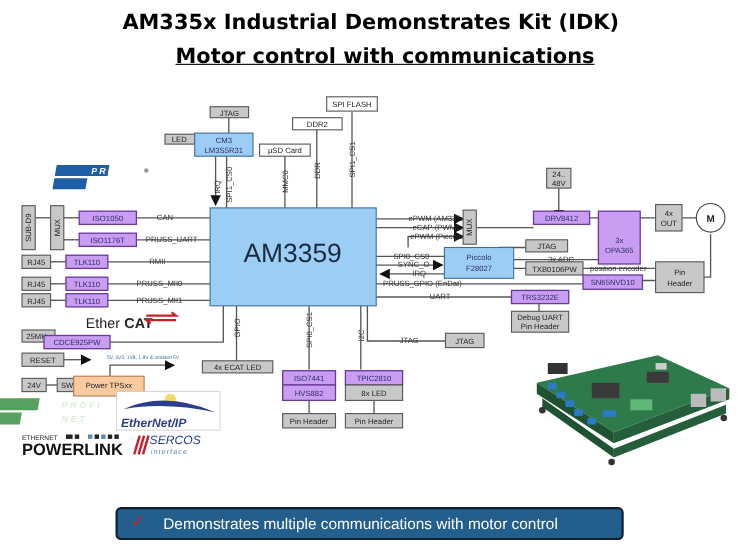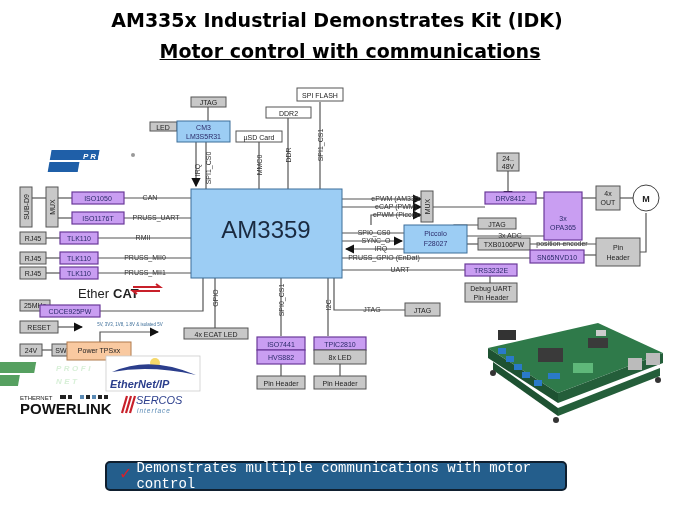--- a/index.html
+++ b/index.html
@@ -13,21 +13,21 @@
   .box-blue { fill:#9ccdf4; stroke:#3d6e99; stroke-width:1; }
   .box-purple { fill:#c99ef2; stroke:#6b3a99; stroke-width:1.2; }
   .box-orange { fill:#f9c9a0; stroke:#b07a4d; stroke-width:1; }
   .wire { stroke:#555; stroke-width:1.2; fill:none; }
   .lbl { font-size:7px; fill:#333; }
   .boxtxt { font-size:7px; fill:#222; }
   .boxtxt-dark { font-size:7px; fill:#2b2b6a; }
   .board { position:absolute; left:478px; top:318px; width:190px; height:110px; }
   .banner { position:absolute; left:105px; top:461px; width:462px; height:30px; background:#245e8c; border:2px solid #0f1f2f; border-radius:5px; box-sizing:border-box; display:flex; align-items:center; }
   .banner .check { color:#d9202a; font-size:16px; margin-left:12px; margin-top:-6px; font-weight:bold; }
-  .banner .btxt { color:#fff; font-size:14px; margin-left:4px; font-family:Liberation Mono, monospace; }
+  .banner .btxt { color:#fff; font-size:14px; margin-left:16px; font-family:Liberation Sans, sans-serif; }
 </style>
 </head>
 <body>
 
 <div class="title">AM335x Industrial Demonstrates Kit (IDK)</div>
 <div class="subtitle">Motor control with communications</div>
 
 <svg id="diagram" width="674" height="506" viewBox="0 0 674 506">
   <defs>
     <marker id="arr" markerWidth="8" markerHeight="8" refX="7" refY="4" orient="auto">

